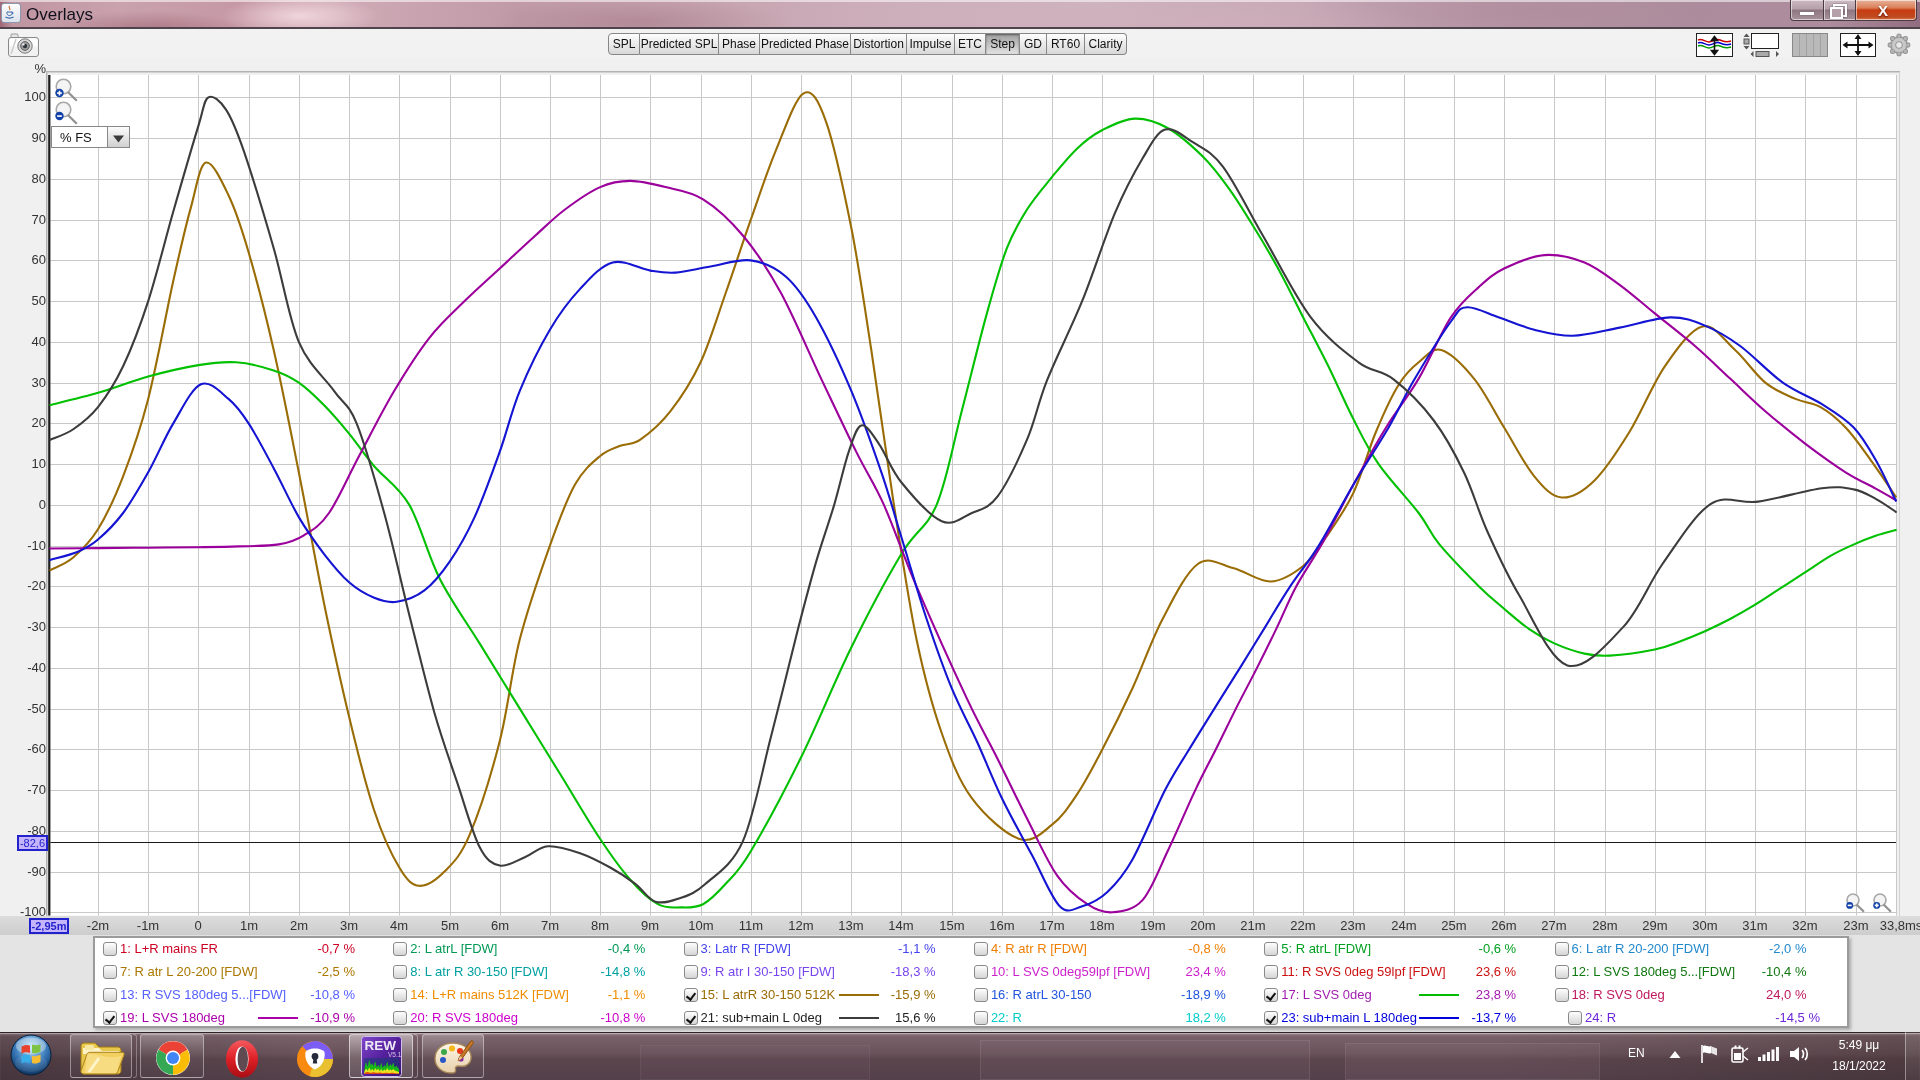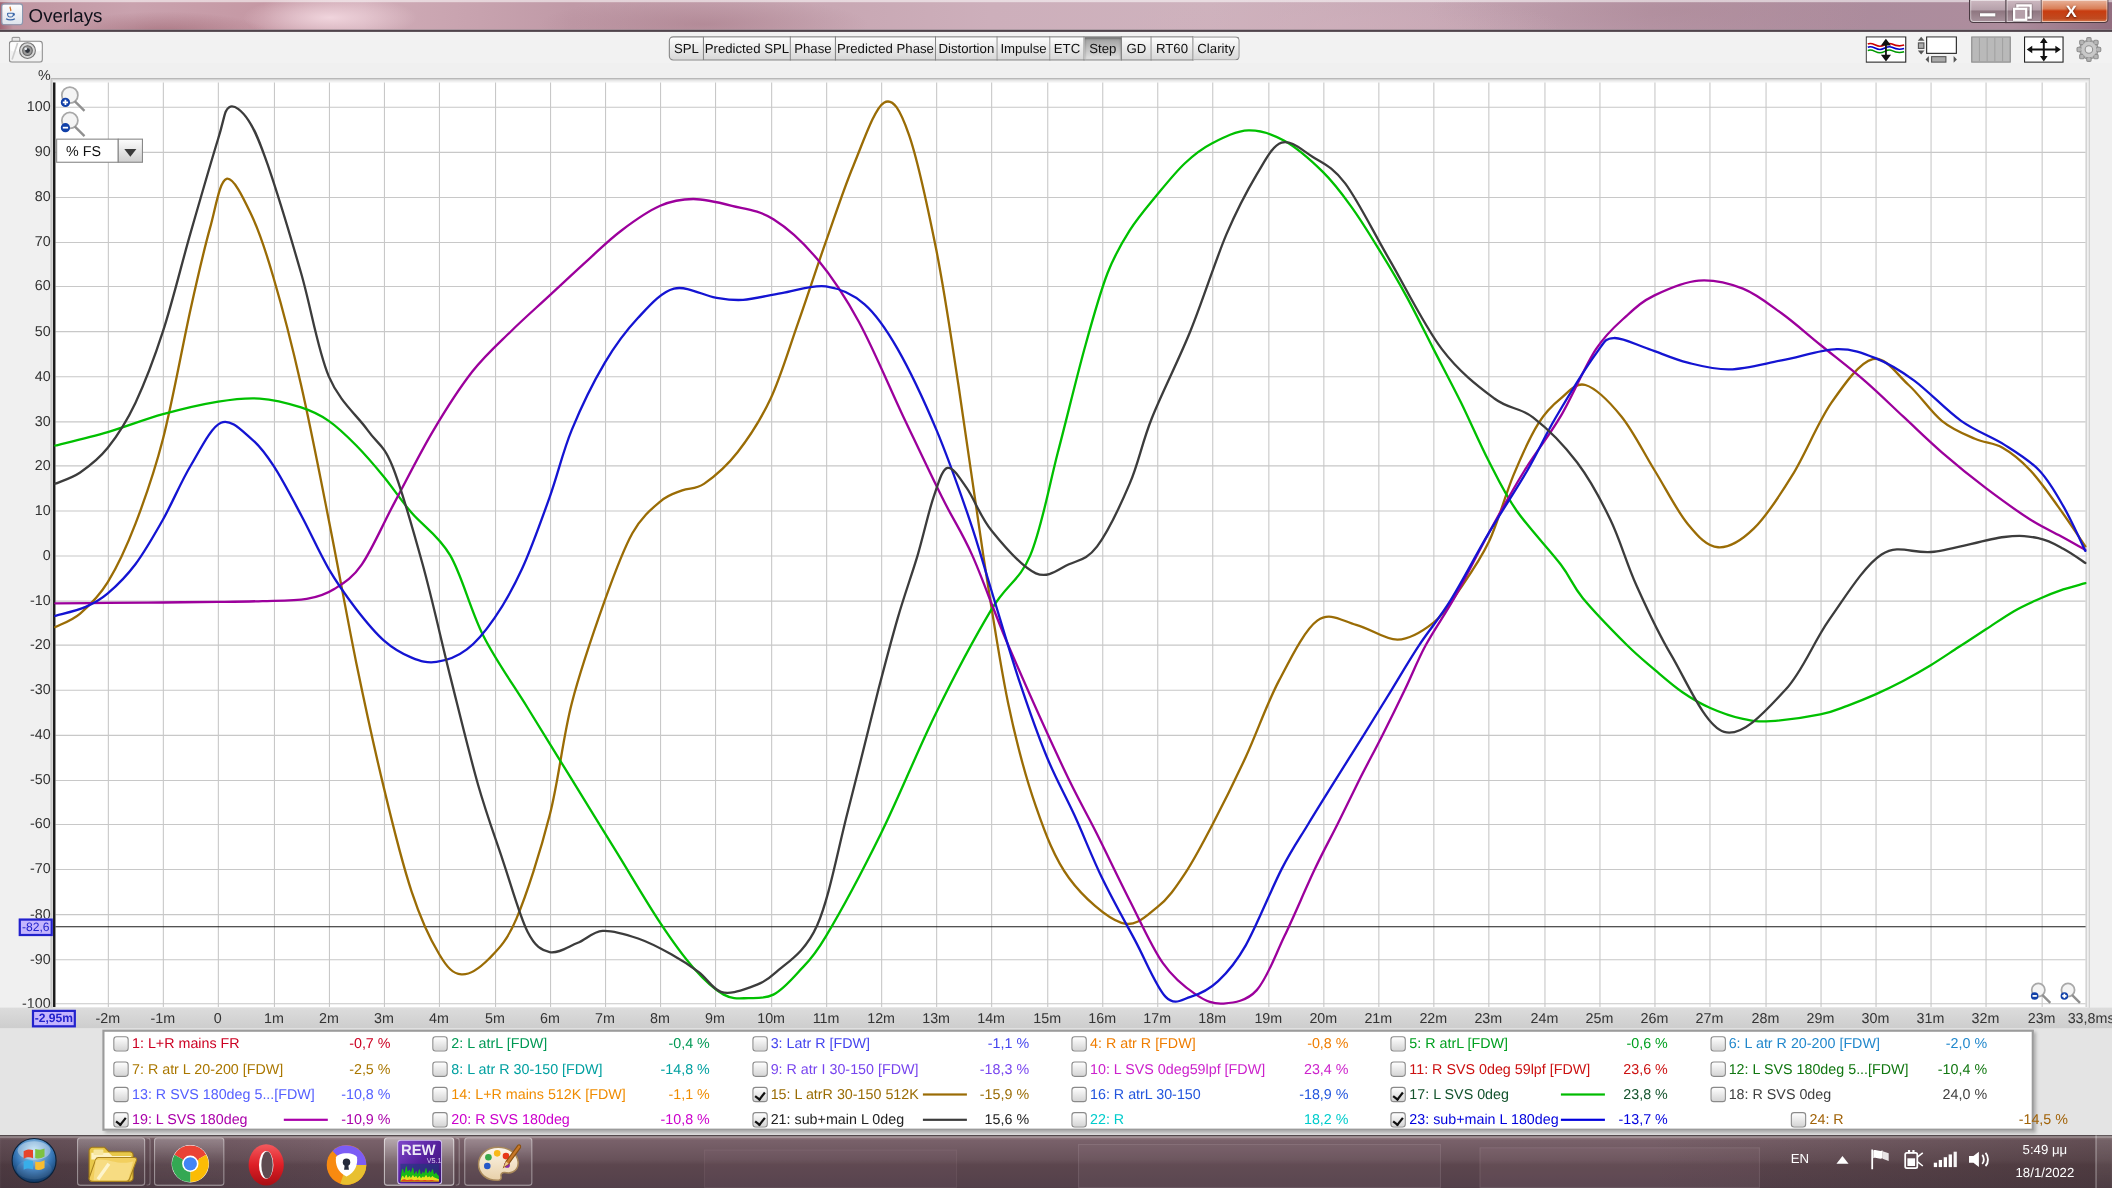--- a/index.html
+++ b/index.html
@@ -356,29 +356,29 @@
     </div>
 <span class="lname">15: L atrR 30-150 512K</span>
 <div class="lsw" style="background:#9a6c05"></div>
 <span class="lval">-15,9 %</span>
   </div>
 <div class="litem abs" style="left:973.9px;top:983.9px;width:252px;color:#2255dd">
 <div class="cb"></div>
 <span class="lname">16: R atrL 30-150</span>
 <span class="lval">-18,9 %</span>
   </div>
-<div class="litem abs" style="left:1264.2px;top:983.9px;width:252px;color:#14532d">
+<div class="litem abs" style="left:1264.2px;top:983.9px;width:252px;color:#a21caf">
 <div class="cb">
       <div class="ck"></div>
     </div>
 <span class="lname">17: L SVS 0deg</span>
 <div class="lsw" style="background:#00bb00"></div>
 <span class="lval">23,8 %</span>
   </div>
-<div class="litem abs" style="left:1554.5px;top:983.9px;width:252px;color:#404040">
+<div class="litem abs" style="left:1554.5px;top:983.9px;width:252px;color:#be185d">
 <div class="cb"></div>
 <span class="lname">18: R SVS 0deg</span>
 <span class="lval">24,0 %</span>
   </div>
 <div class="litem abs" style="left:103px;top:1007.1px;width:252px;color:#aa00aa">
 <div class="cb">
       <div class="ck"></div>
     </div>
 <span class="lname">19: L SVS 180deg</span>
 <div class="lsw" style="background:#aa00aa"></div>
@@ -403,21 +403,21 @@
 <span class="lval">18,2 %</span>
   </div>
 <div class="litem abs" style="left:1264.2px;top:1007.1px;width:252px;color:#0000dd">
 <div class="cb">
       <div class="ck"></div>
     </div>
 <span class="lname">23: sub+main L 180deg</span>
 <div class="lsw" style="background:#0000dd"></div>
 <span class="lval">-13,7 %</span>
   </div>
-<div class="litem abs" style="left:1628px;top:1007.1px;width:252px;color:#a16207">
+<div class="litem abs" style="left:1568px;top:1007.1px;width:252px;color:#6d28d9">
 <div class="cb"></div>
 <span class="lname">24: R</span>
 <span class="lval">-14,5 %</span>
   </div>
 
 <div class="abs" id="taskbar" style="left:0;top:1032px;width:1920px;height:48px;
   background:
     radial-gradient(200px 30px at 1000px 1066px, rgba(160,130,135,.45), rgba(160,130,135,0) 75%),
     radial-gradient(260px 30px at 1300px 1060px, rgba(150,120,128,.4), rgba(150,120,128,0) 75%),
     radial-gradient(200px 36px at 700px 1062px, rgba(120,95,100,.4), rgba(120,95,100,0) 70%),

